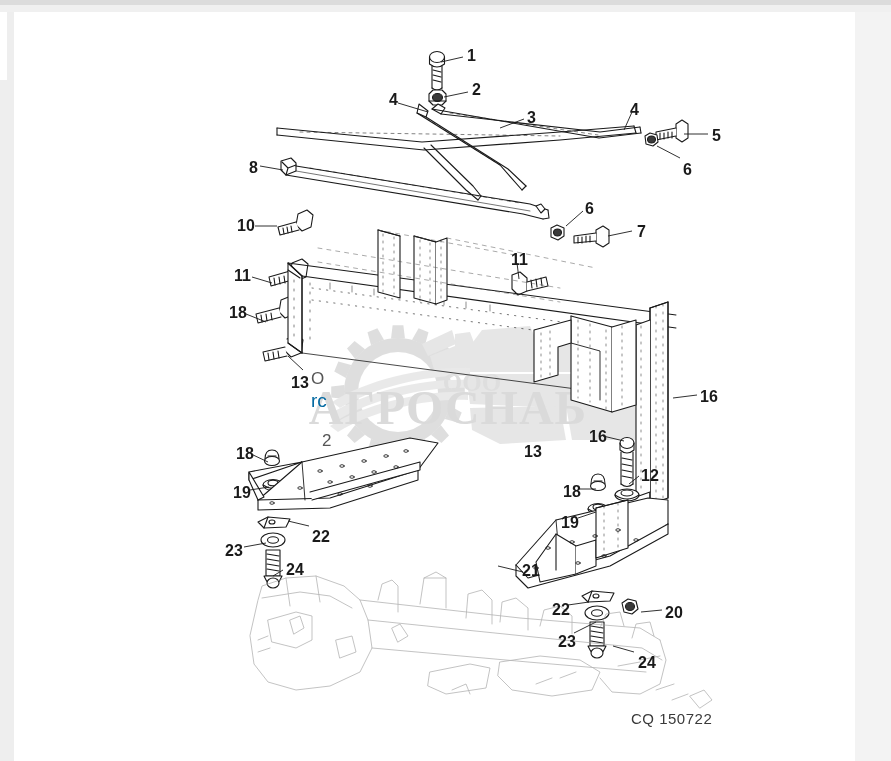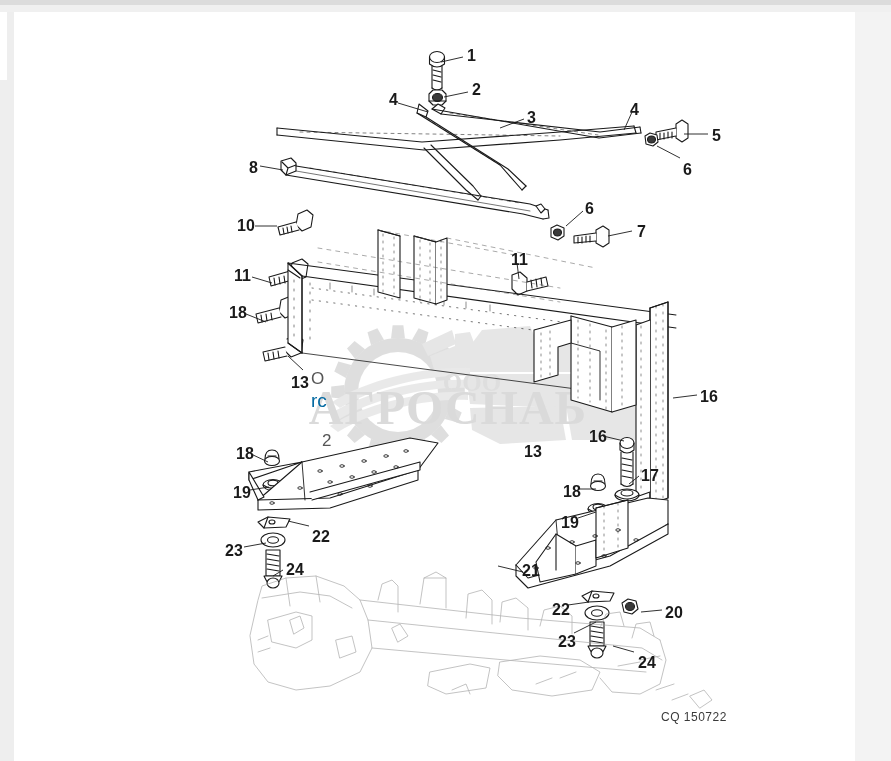--- a/index.html
+++ b/index.html
@@ -70,24 +70,24 @@
     position: absolute;
     font-family: "Liberation Sans", sans-serif;
     font-weight: bold;
     font-size: 16px;
     color: #1a1a1a;
     line-height: 1;
     user-select: none;
   }
   #drawing-number {
     position: absolute;
-    left: 661px;
+    left: 631px;
     top: 710px;
     font-family: "Liberation Sans", sans-serif;
-    font-size: 12px;
+    font-size: 15px;
     letter-spacing: 0.5px;
     color: #3a3a3a;
   }
 </style>
 </head>
 <body>
 
 <div id="viewport">
 
   <div id="chrome-top"></div>
@@ -527,21 +527,21 @@
       <div class="callout-text" style="left: 585px; top: 201px;">6</div>
       <div class="callout-text" style="left: 637px; top: 224px;">7</div>
       <div class="callout-text" style="left: 237px; top: 218px; text-align: right;">10</div>
       <div class="callout-text" style="left: 234px; top: 268px;">11</div>
       <div class="callout-text" style="left: 511px; top: 252px;">11</div>
       <div class="callout-text" style="left: 229px; top: 305px;">18</div>
       <div class="callout-text" style="left: 291px; top: 375px;">13</div>
       <div class="callout-text" style="left: 700px; top: 389px;">16</div>
       <div class="callout-text" style="left: 524px; top: 444px;">13</div>
       <div class="callout-text" style="left: 589px; top: 429px;">16</div>
-      <div class="callout-text" style="left: 641px; top: 468px;">17</div>
+      <div class="callout-text" style="left: 641px; top: 468px;">12</div>
       <div class="callout-text" style="left: 236px; top: 446px;">18</div>
       <div class="callout-text" style="left: 233px; top: 485px;">19</div>
       <div class="callout-text" style="left: 563px; top: 484px;">18</div>
       <div class="callout-text" style="left: 561px; top: 515px;">19</div>
       <div class="callout-text" style="left: 312px; top: 529px;">22</div>
       <div class="callout-text" style="left: 225px; top: 543px;">23</div>
       <div class="callout-text" style="left: 286px; top: 562px;">24</div>
       <div class="callout-text" style="left: 482px; top: 563px; margin-left: 40px;">21</div>
       <div class="callout-text" style="left: 552px; top: 602px;">22</div>
       <div class="callout-text" style="left: 665px; top: 605px;">20</div>

